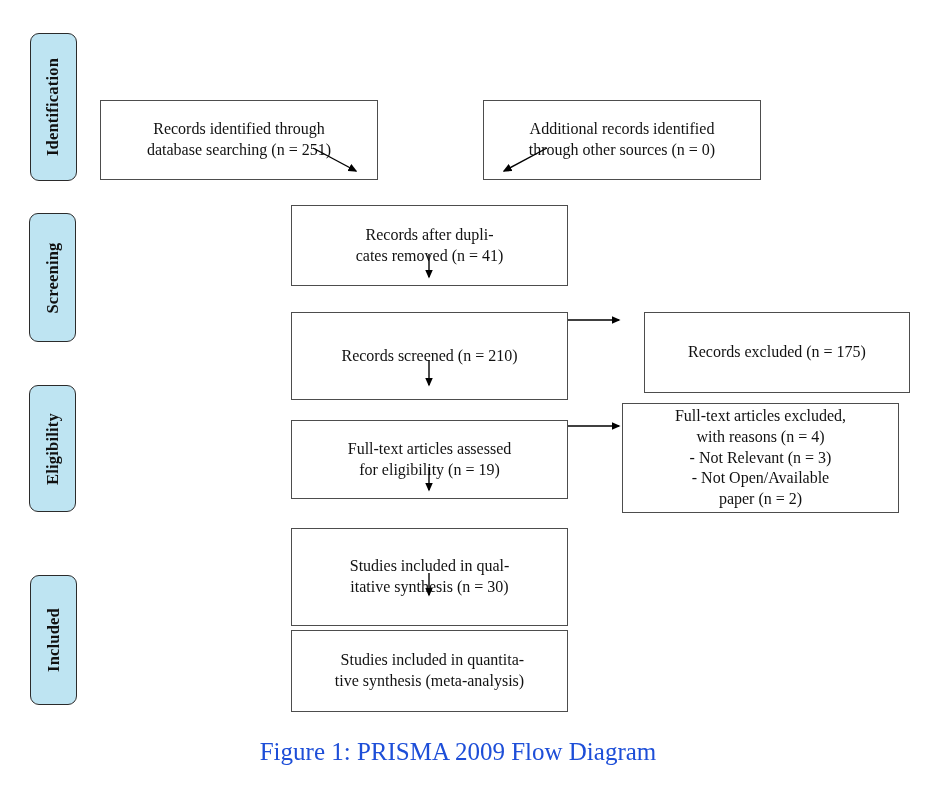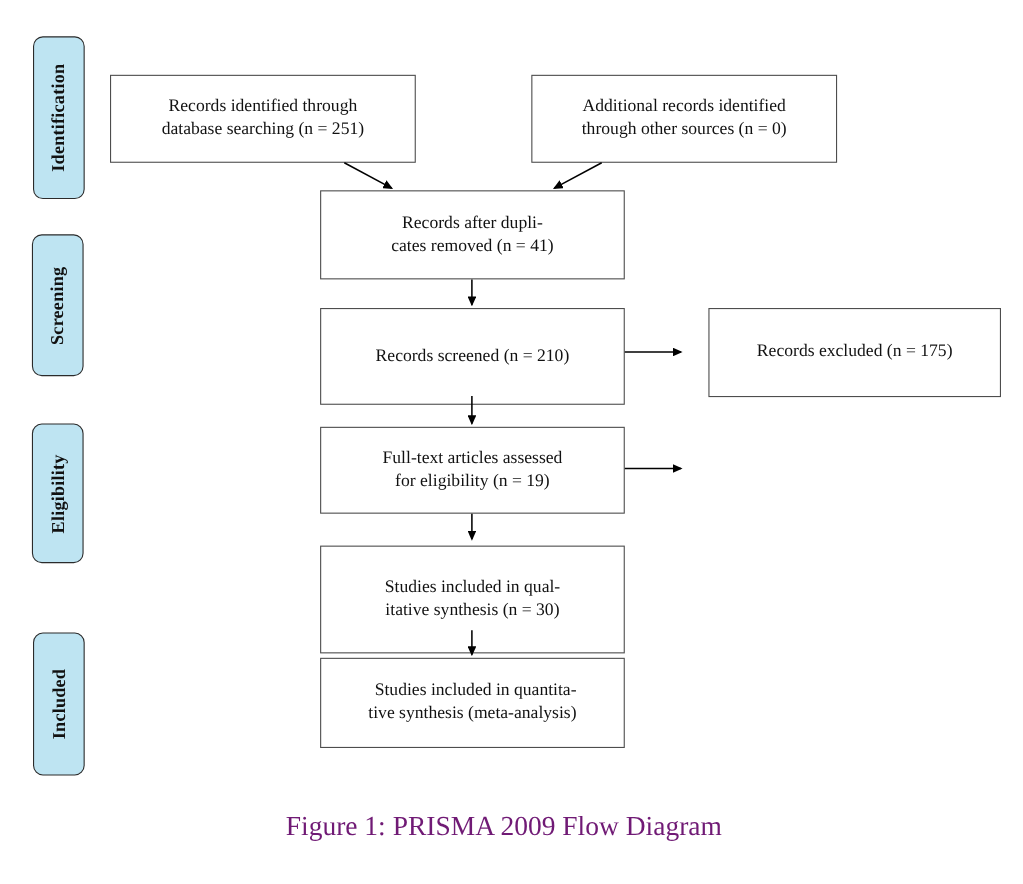--- a/index.html
+++ b/index.html
@@ -48,20 +48,21 @@
     border: 1.4px solid #4d4d4d;
     box-sizing: border-box;
     display: flex;
     align-items: center;
     justify-content: center;
     text-align: center;
     font-size: 16px;
     line-height: 1.3;
     white-space: pre-line;
     padding: 2px 22px;
+    margin-top: 32px;
   }
   #box-records-identified  { left: 100px; top: 68px;  width: 278px; height: 80px; }
   #box-additional-records  { left: 483px; top: 68px;  width: 278px; height: 80px; }
   #box-after-duplicates    { left: 291px; top: 173px; width: 277px; height: 81px; }
   #box-records-screened    { left: 291px; top: 280px; width: 277px; height: 88px; }
   #box-records-excluded    { left: 644px; top: 280px; width: 266px; height: 81px; }
   #box-fulltext-assessed   { left: 291px; top: 388px; width: 277px; height: 79px; }
   #box-fulltext-excluded   { left: 622px; top: 371px; width: 277px; height: 110px; }
   #box-qualitative         { left: 291px; top: 496px; width: 277px; height: 98px; }
   #box-quantitative        { left: 291px; top: 598px; width: 277px; height: 82px; text-align: right; }
@@ -74,21 +75,21 @@
     height: 804px;
     pointer-events: none;
   }
   .caption {
     position: absolute;
     left: 0;
     top: 738px;
     width: 916px;
     text-align: center;
     font-size: 25px;
-    color: #701a75;
+    color: #1d4ed8;
   }
 </style>
 </head>
 <body>
 
 <div class="canvas">
 
   <div class="stage" id="stage-identification">
     <span>Identification</span>
   </div>
@@ -105,20 +106,25 @@
   <div class="fbox" id="box-records-identified">Records identified through
 database searching (n = 251)</div>
   <div class="fbox" id="box-additional-records">Additional records identified
 through other sources (n = 0)</div>
   <div class="fbox" id="box-after-duplicates">Records after dupli-
 cates removed (n = 41)</div>
   <div class="fbox" id="box-records-screened">Records screened (n = 210)</div>
   <div class="fbox" id="box-records-excluded">Records excluded (n = 175)</div>
   <div class="fbox" id="box-fulltext-assessed">Full-text articles assessed
 for eligibility (n = 19)</div>
+  <div class="fbox" id="box-fulltext-excluded">Full-text articles excluded,
+with reasons (n = 4)
+- Not Relevant (n = 3)
+- Not Open/Available
+paper (n = 2)</div>
   <div class="fbox" id="box-qualitative">Studies included in qual-
 itative synthesis (n = 30)</div>
   <div class="fbox" id="box-quantitative">Studies included in quantita-
 tive synthesis (meta-analysis)</div>
 
   <svg class="arrows" viewBox="0 0 930 804" xmlns="http://www.w3.org/2000/svg">
     <defs>
       <marker id="ah" markerWidth="9" markerHeight="8" refX="7.5" refY="4" orient="auto" markerUnits="userSpaceOnUse">
         <path d="M0,0 L9,4 L0,8 z" fill="#000000"></path>
       </marker>

